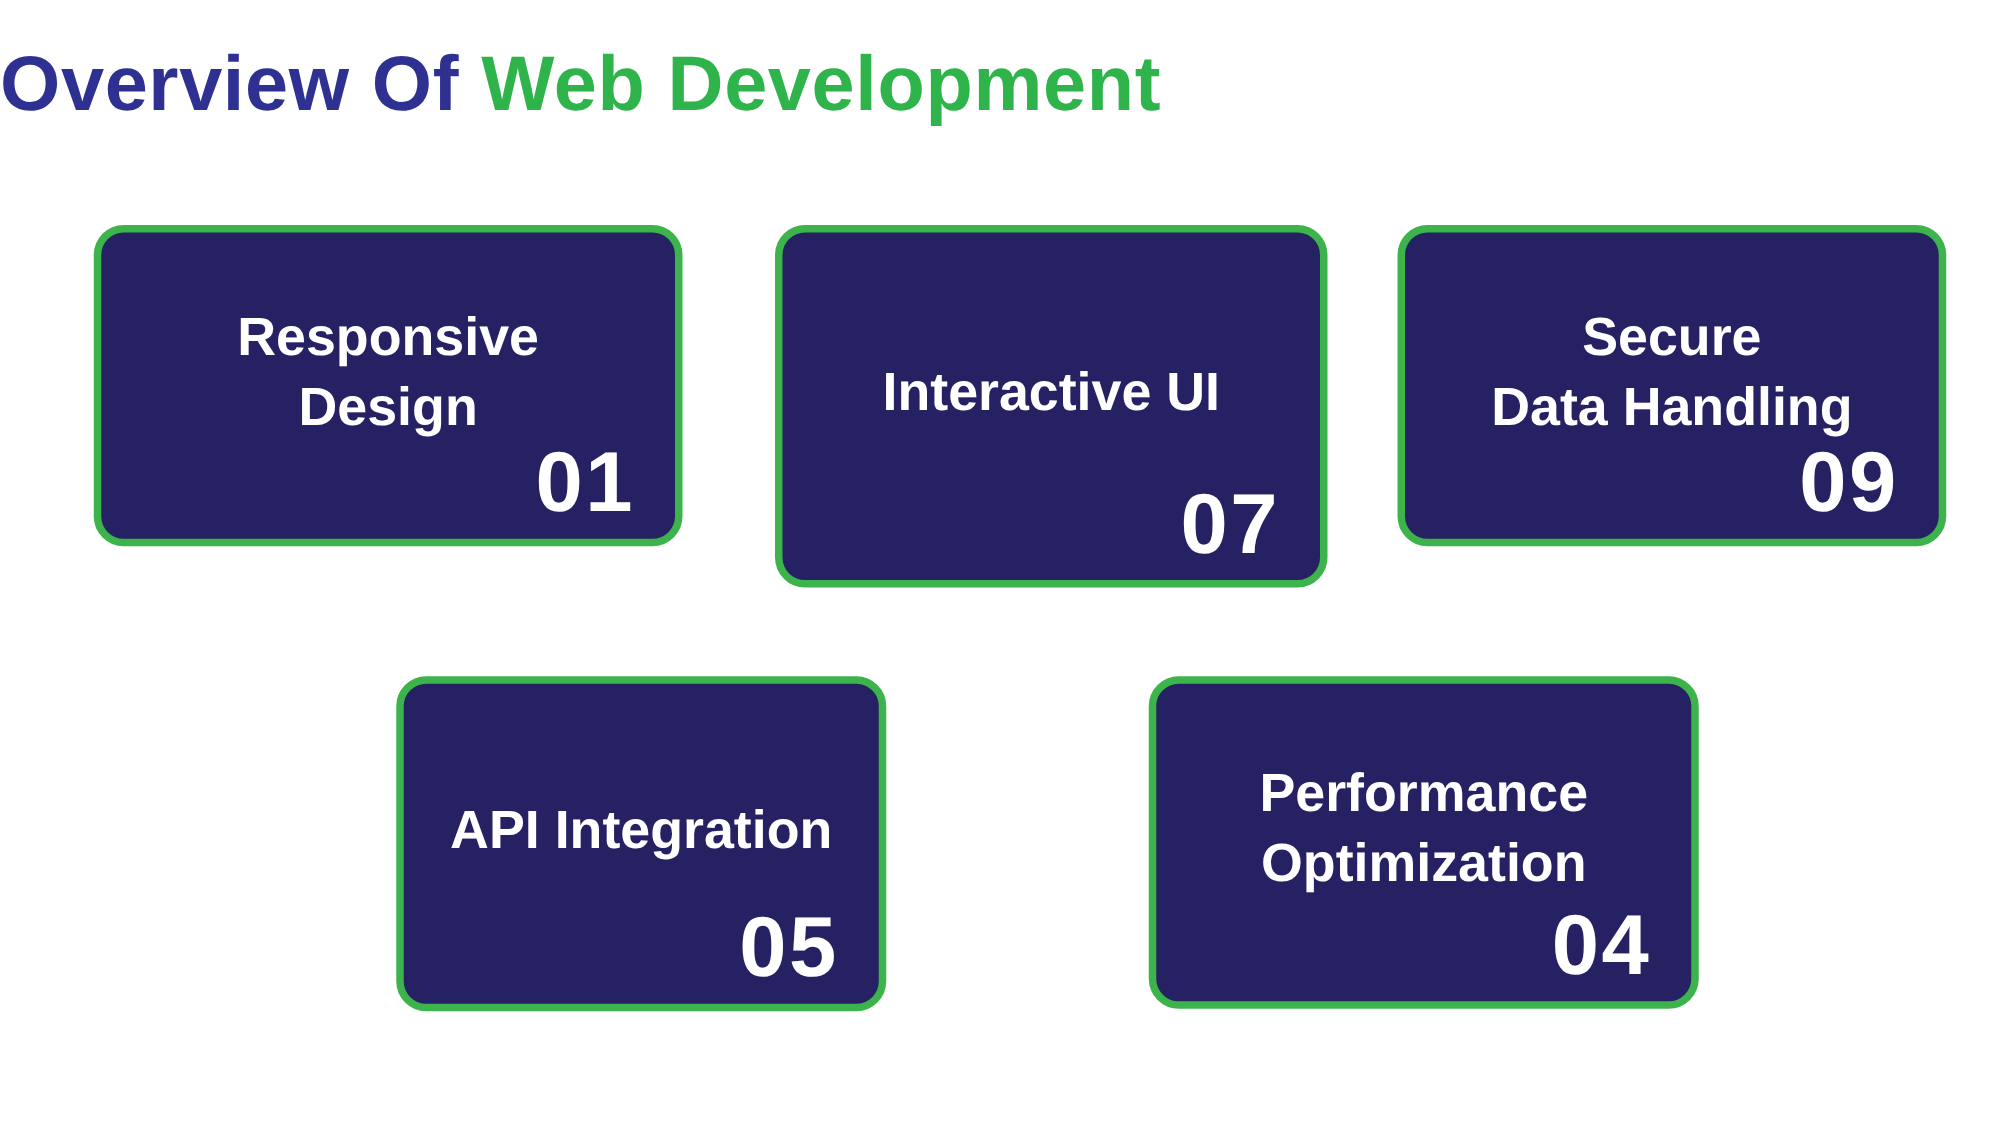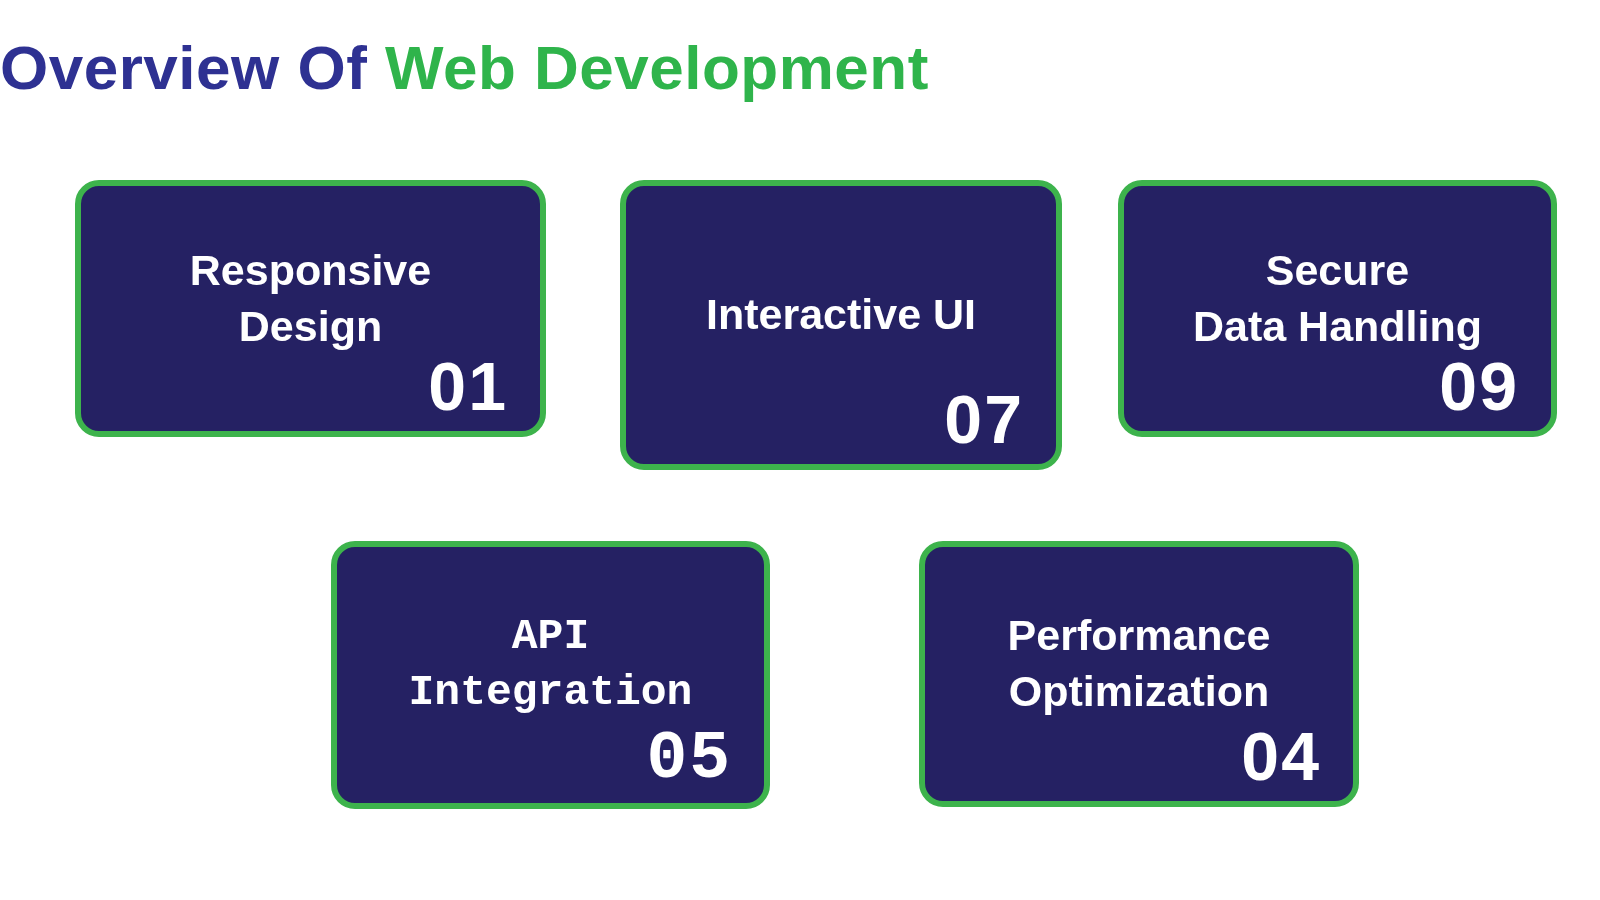--- a/index.html
+++ b/index.html
@@ -51,21 +51,21 @@
     color: var(--card-text, #ffffff);
     font-size: 68px;
     font-weight: bold;
     letter-spacing: 2px;
   }
 
   
   .c1 { left: 75px;   top: 180px; width: 471px; height: 257px; }
   .c2 { left: 620px;  top: 180px; width: 442px; height: 290px; }
   .c3 { left: 1118px; top: 180px; width: 439px; height: 257px; }
-  .c4 { left: 331px;  top: 541px; width: 439px; height: 268px; font-family: Liberation Mono, monospace; }
+  .c4 { left: 317px;  top: 541px; width: 392px; height: 268px; }
   .c5 { left: 875px;  top: 541px; width: 440px; height: 266px; margin-left: 44px; }
 </style>
 </head>
 <body>
 
 <div class="canvas">
 
   <h1 class="page-title"><span class="title-primary">Overview Of </span><span class="title-accent">Web Development</span></h1>
 
   <div class="card c1">

